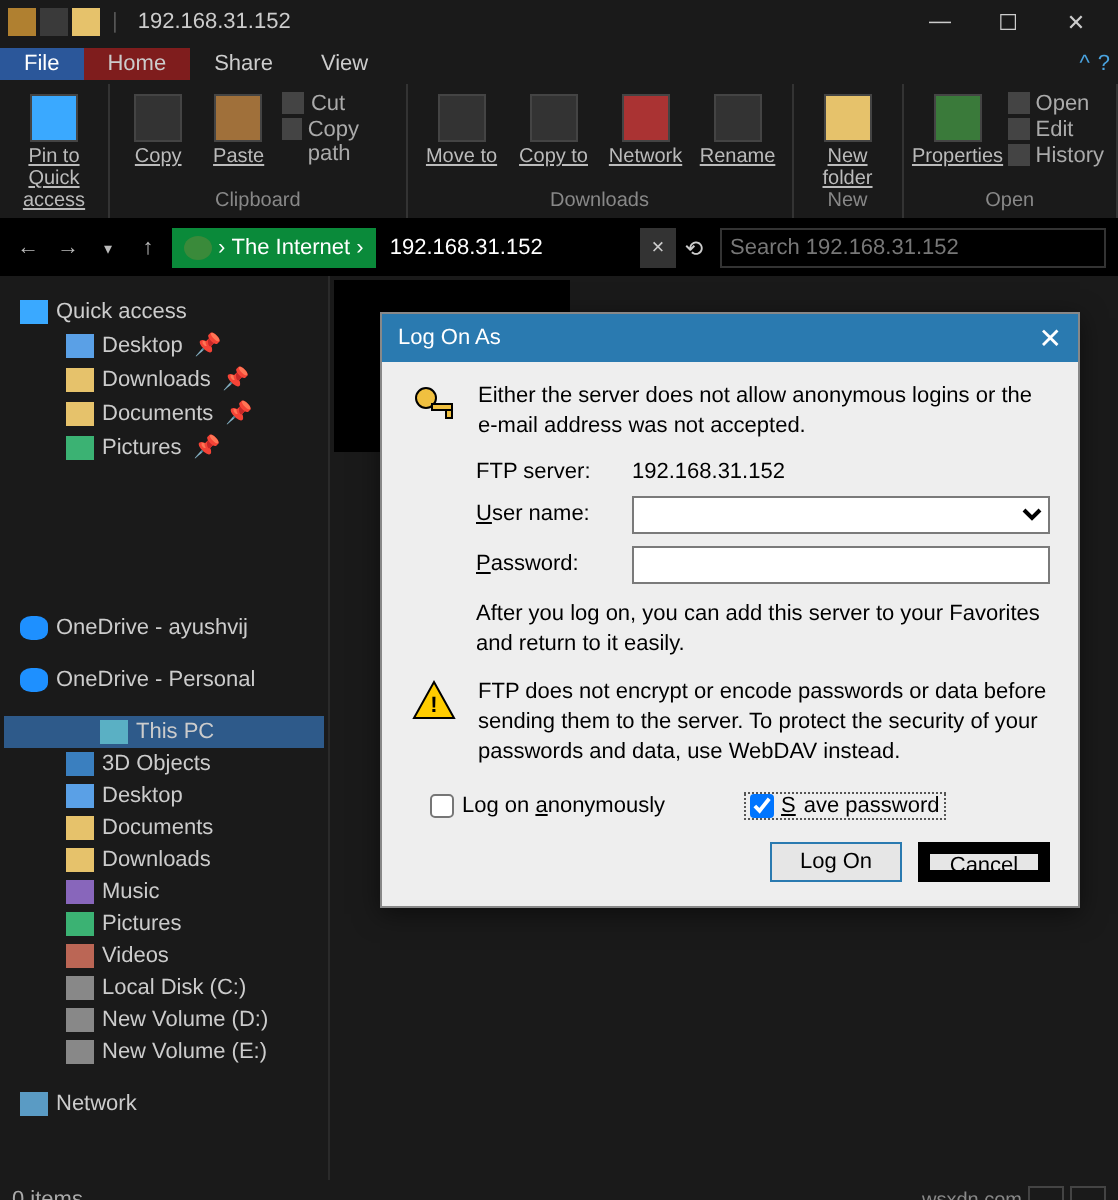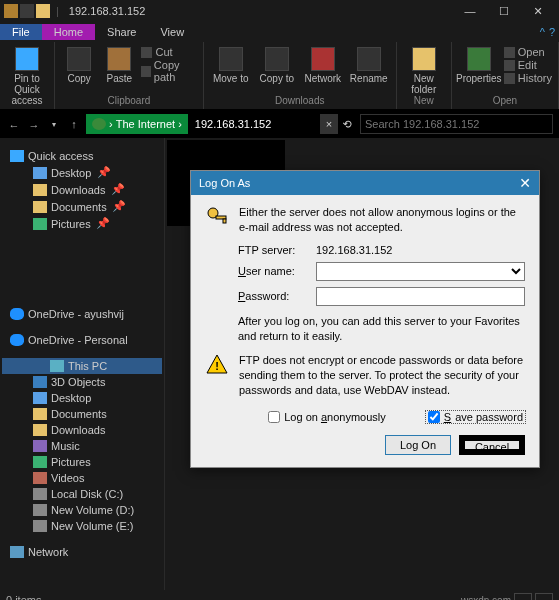--- a/index.html
+++ b/index.html
@@ -10,34 +10,34 @@
   .titlebar .icons { display:flex; gap:2px; align-items:center; }
   .titlebar .ico { width:14px; height:14px; display:inline-block; }
   .titlebar .sep { color:#555; margin:0 4px; }
   .titlebar .title { margin-left:6px; flex:1; color:#ccc; }
   .winbtn { width:34px; height:22px; display:flex; align-items:center; justify-content:center; color:#ccc; }
 
   
   .menutabs { height:20px; background:#1a1a1a; display:flex; align-items:center; }
   .menutabs .tab { padding:2px 12px; color:#ccc; }
   .menutabs .tab.file { background:#2b579a; color:#fff; }
-  .menutabs .tab.active { background:#a21caf; }
+  .menutabs .tab.active { background:#7f1d1d; }
   .help { margin-left:auto; display:flex; gap:4px; padding-right:4px; }
   .help span { color:#4aa3df; }
 
   
   .ribbon { height:68px; background:#1a1a1a; border-bottom:1px solid #000; display:flex; overflow:hidden; }
   .rgroup { border-right:1px solid #333; padding:3px 6px 2px 6px; display:flex; flex-direction:column; justify-content:space-between; }
   .rgroup .lbl { text-align:center; color:#888; font-size:10px; height:12px; }
   .rrow { display:flex; gap:4px; }
-  .rbig { display:flex; flex-direction:column; align-items:center; gap:2px; width:42px; color:#bbb; padding-top:2px; }
+  .rbig { display:flex; flex-direction:column; align-items:center; gap:2px; width:42px; color:#bbb; padding-top:2px;text-decoration:underline; }
   .rbig .sq { width:24px; height:24px; background:#333; border:1px solid #444; }
   .rbig span.txt { font-size:10px; text-align:center; line-height:1.1; }
   .rlist { display:flex; flex-direction:column; gap:1px; color:#aaa; font-size:10px; padding-top:1px; }
-  .rlist div { display:flex; align-items:center; gap:3px; }
+  .rlist div { display:flex; align-items:flex-start; gap:3px; }
   .rlist .ico { width:11px; height:11px; background:#444; display:inline-block; }
 
   
   .navbar { height:28px; background:#000; display:flex; align-items:center; padding:0 6px; gap:4px; }
   .navarrow { width:16px; height:16px; display:flex; align-items:center; justify-content:center; color:#bbb; }
   .address { flex:0 0 270px; height:20px; display:flex; align-items:center; }
   .address .seg { background:#0a8a3a; height:20px; display:flex; align-items:center; padding:0 6px 0 3px; color:#fff; }
   .address .seg:first-of-type { background:#0a8a3a; padding-left:6px; }
   .address .black { background:#000; padding:0 6px; }
   .address .xbtn { width:18px; height:20px; background:#333; display:flex; align-items:center; justify-content:center; color:#ccc; }
@@ -64,31 +64,31 @@
   .content { flex:1; background:#1a1a1a; }
   .content .thumbbox { width:118px; height:86px; background:#000; margin:2px; }
 
   
   .status { height:20px; background:#1a1a1a; display:flex; align-items:center; padding:0 6px; color:#aaa; font-size:10px; justify-content:space-between; }
   .status .right { display:flex; gap:3px; align-items:center; }
   .status .vbtn { width:18px; height:14px; border:1px solid #444; }
   .watermark { color:#888; font-size:10px; }
 
   
-  .dialog { position:absolute; left:190px; top:170px; width:350px; background:#eee; border:1px solid #888; box-shadow:0 3px 12px rgba(0,0,0,.5); color:#000; }
+  .dialog { position:absolute; left:190px; top:156px; width:350px; background:#eee; border:1px solid #888; box-shadow:0 3px 12px rgba(0,0,0,.5); color:#000; }
   .dlgtitle { height:24px; background:#2a7ab0; color:#fff; display:flex; align-items:center; padding:0 8px; justify-content:space-between; }
   .dlgbody { padding:10px 14px 12px 14px; display:flex; flex-direction:column; gap:8px; }
   .dlgrow { display:flex; gap:10px; align-items:flex-start; }
   .dlgicon { width:24px; height:24px; flex:0 0 24px; }
   .dlgtext { font-size:11px; line-height:1.4; }
   .form { margin-left:33px; display:grid; grid-template-columns:70px 1fr; gap:6px 8px; align-items:center; }
   .form label { font-size:11px; }
   .form input[type="text"], .form input[type="password"] { width:100%; height:19px; border:1px solid #7a7a7a; background:#fff; padding:0 3px; }
   .form select { width:100%; height:19px; border:1px solid #7a7a7a; background:#fff; }
-  .chkrow { display:flex; gap:40px; margin-left:10px; margin-top:4px; align-items:center;justify-content:flex-end; }
+  .chkrow { display:flex; gap:40px; margin-left:10px; margin-top:4px; align-items:center; }
   .chkrow label { display:flex; align-items:center; gap:4px; font-size:11px; }
   .chkrow input[type="checkbox"] { width:12px; height:12px; }
   .btnrow { display:flex; justify-content:flex-end; gap:8px; margin-top:4px; }
   .btnrow button { width:66px; height:20px; background:#e6e6e6; border:6px solid #000000; font-size:11px; }
   .underline { text-decoration:underline; }
 </style>
 </head>
 <body>
 
 <div class="titlebar">

